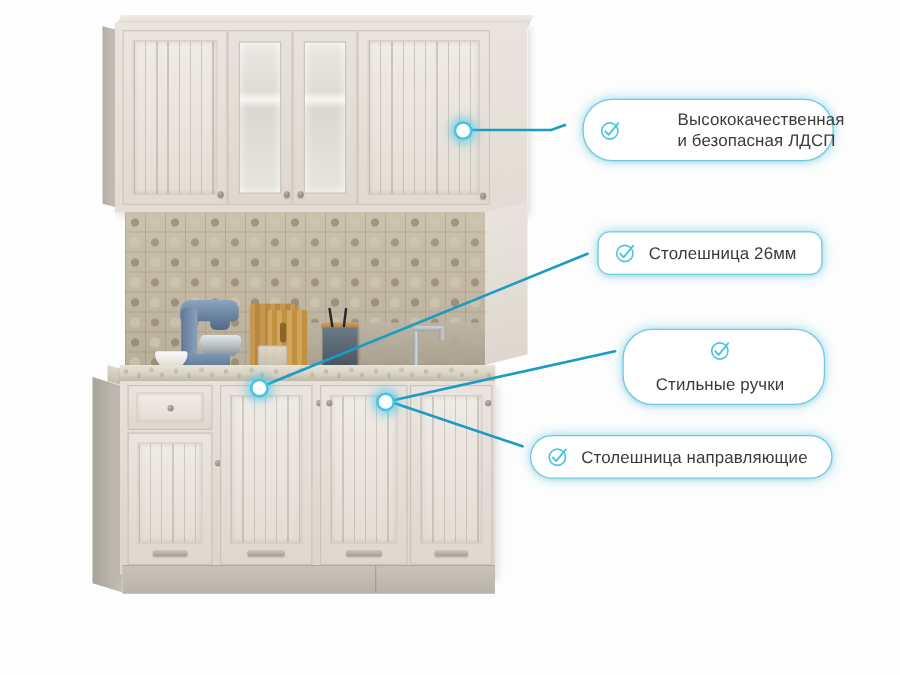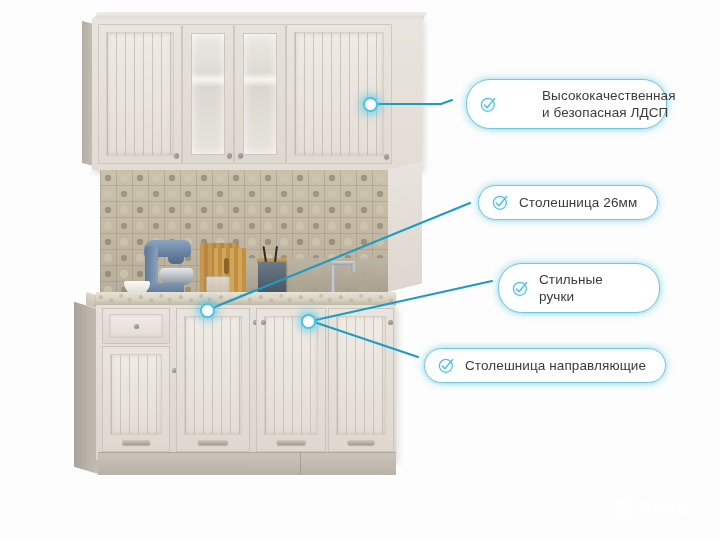--- a/index.html
+++ b/index.html
@@ -379,29 +379,29 @@
 
   <div class="pill" style="left:466px;top:79px;width:201px;gap:44px;">
     <svg class="chk" viewBox="0 0 24 24">
       <circle cx="11.2" cy="12.4" r="8.2" fill="none" stroke="#46c4e6" stroke-width="1.6"></circle>
       <path d="M6.6 12.6 L10 16.2 L19.6 4.6" fill="none" stroke="#46c4e6" stroke-width="1.9" stroke-linecap="round" stroke-linejoin="round"></path>
     </svg>
     <span class="txt">Высококачественная
 и безопасная ЛДСП</span>
   </div>
 
-  <div class="pill" style="left:478px;top:185px;width:180px;">
+  <div class="pill" style="left:478px;top:185px;width:180px;border-radius:10px;">
     <svg class="chk" viewBox="0 0 24 24">
       <circle cx="11.2" cy="12.4" r="8.2" fill="none" stroke="#46c4e6" stroke-width="1.6"></circle>
       <path d="M6.6 12.6 L10 16.2 L19.6 4.6" fill="none" stroke="#46c4e6" stroke-width="1.9" stroke-linecap="round" stroke-linejoin="round"></path>
     </svg>
     <span class="txt">Столешница 26мм</span>
   </div>
 
-  <div class="pill" style="left:498px;top:263px;width:162px;">
+  <div class="pill" style="left:498px;top:263px;width:162px;flex-direction:column;">
     <svg class="chk" viewBox="0 0 24 24">
       <circle cx="11.2" cy="12.4" r="8.2" fill="none" stroke="#46c4e6" stroke-width="1.6"></circle>
       <path d="M6.6 12.6 L10 16.2 L19.6 4.6" fill="none" stroke="#46c4e6" stroke-width="1.9" stroke-linecap="round" stroke-linejoin="round"></path>
     </svg>
     <span class="txt">Стильные ручки</span>
   </div>
 
   <div class="pill" style="left:424px;top:348px;width:242px;">
     <svg class="chk" viewBox="0 0 24 24">
       <circle cx="11.2" cy="12.4" r="8.2" fill="none" stroke="#46c4e6" stroke-width="1.6"></circle>

